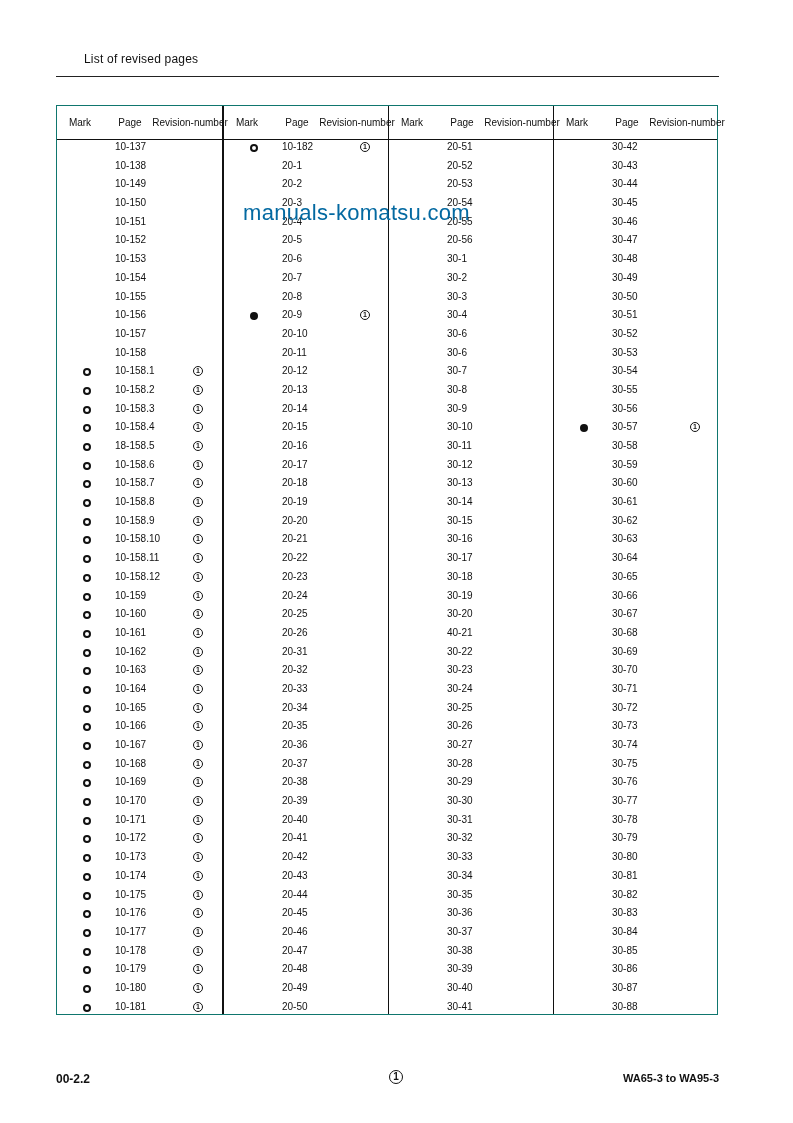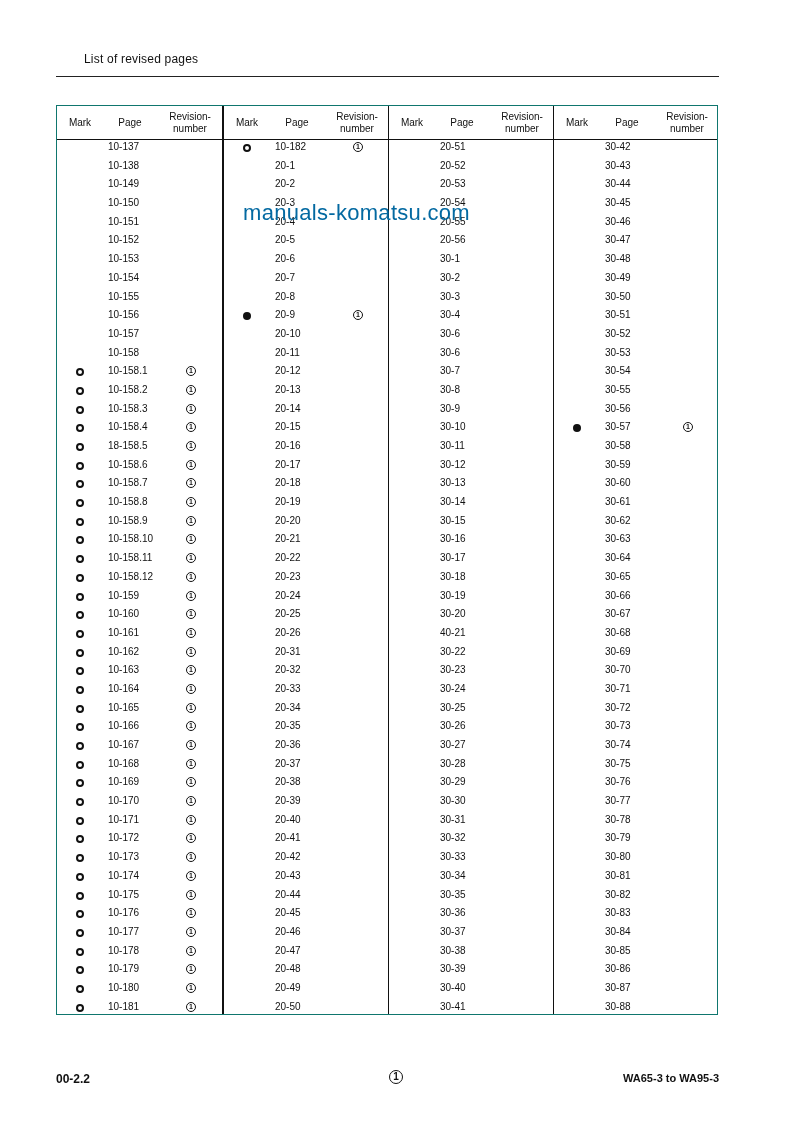--- a/index.html
+++ b/index.html
@@ -12,23 +12,23 @@
            border: 1px solid #0f766e; box-sizing: border-box; }
   .header-row { position: absolute; left: 0; top: 0; width: 100%; height: 33px; border-bottom: 1px solid #111; }
   .vsep { position: absolute; top: 0; bottom: 0; width: 0; border-left: 1px solid #111; }
   .vsep.thick { border-left: 2px solid #111; }
 
   .block { position: absolute; top: 0; height: 100%; }
   .hcell { position: absolute; top: 0; height: 33px; font-size: 10px; text-align: center;
            display: flex; align-items: center; justify-content: center; line-height: 12px; }
   .hcell.mark { left: 0; width: 46px; }
   .hcell.page { left: 46px; width: 54px; }
-  .hcell.rev  { left: 100px; width: 66px; flex-direction: column; }
-
-  .rows { position: absolute; top: 35px; left: 1px; width: 100%; text-decoration: underline; }
+  .hcell.rev  { left: 100px; width: 66px; flex-direction: row; }
+
+  .rows { position: absolute; top: 35px; left: 8px; width: 100%; text-decoration: underline; }
   .row { position: relative; height: 18.7px; font-size: 10px; }
   .row .mark { position: absolute; left: 18px; top: 3px; width: 8px; height: 8px; }
   .row .page { position: absolute; left: 50px; top: 0; line-height: 12px; }
   .row .rev  { position: absolute; left: 128px; top: 1px; width: 10px; height: 10px; }
 
   .open-circle { box-sizing: border-box; border: 2px solid #111; border-radius: 50%; }
   .filled-circle { background: #111; border-radius: 50%; }
   .rev-circle { box-sizing: border-box; border: 1px solid #111; border-radius: 50%;
                 font-size: 7px; line-height: 8px; text-align: center; font-weight: bold; }
 

